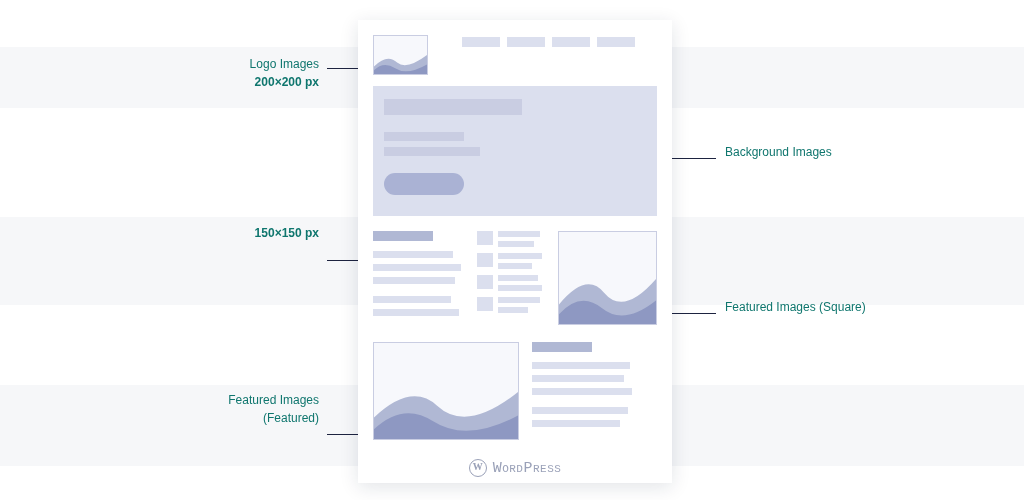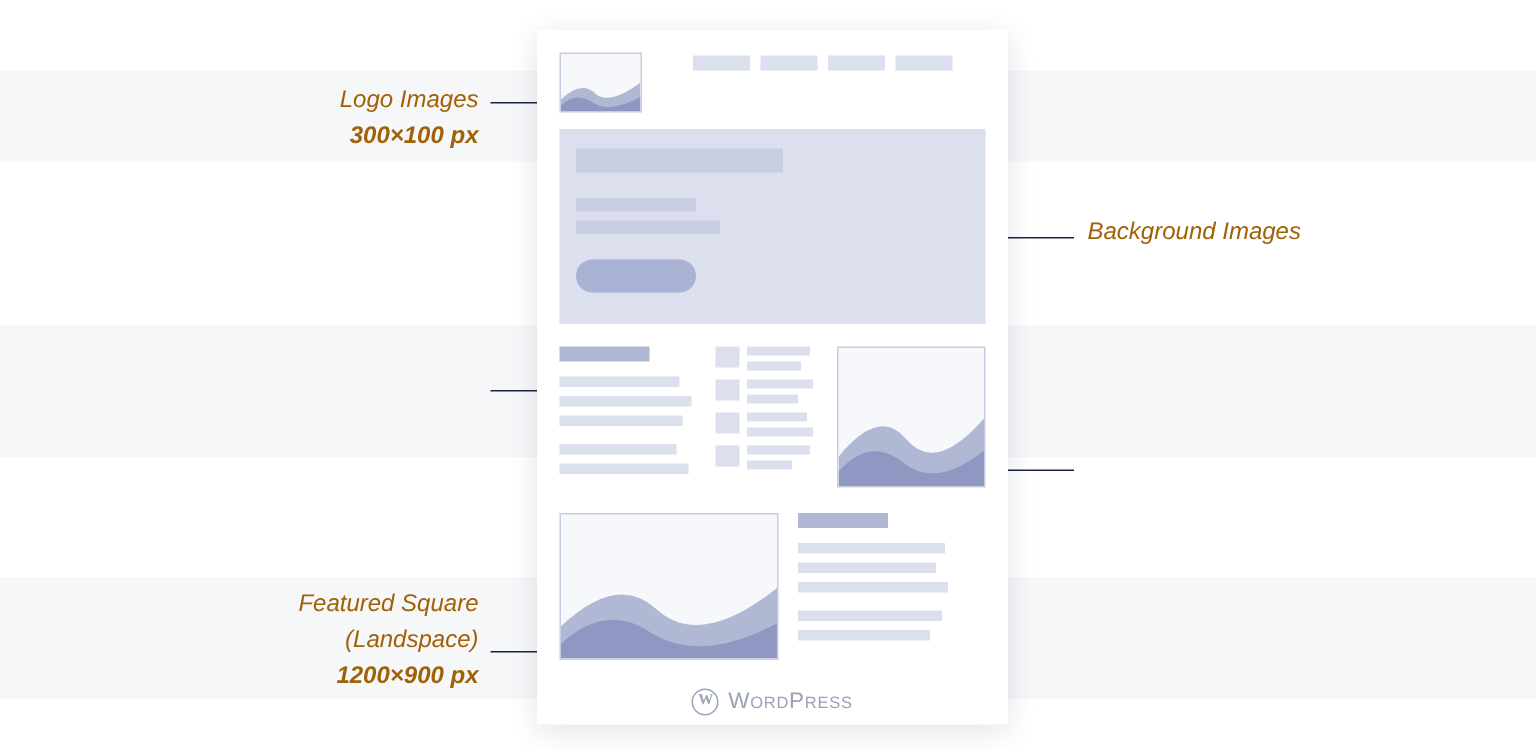--- a/index.html
+++ b/index.html
@@ -93,78 +93,79 @@
 .l-b2 { left: 174px; top: 355px; width: 92px; height: 7px; }
 .l-b3 { left: 174px; top: 368px; width: 100px; height: 7px; }
 .l-b4 { left: 174px; top: 387px; width: 96px; height: 7px; }
 .l-b5 { left: 174px; top: 400px; width: 88px; height: 7px; }
 
 .brand {
   position:absolute;
   left: 0; right:0; bottom: 6px;
   text-align:center;
   color:#9aa1b8;
-  font-family: Liberation Sans, sans-serif;
+  font-family: Liberation Mono, monospace;
   font-variant: small-caps;
   letter-spacing: 0.5px;
   font-size: 15px;
   display:flex;
+  align-items:center;
   justify-content:center;
   gap:6px;
 }
 .wp-logo {
   width:18px; height:18px; border:1.5px solid #9aa1b8; border-radius:50%;
   position:relative; display:inline-block;
 }
 .wp-logo::before {
   content:"W"; position:absolute; font-size:10px; font-weight:bold;
   left:3px; top:1px; color:#9aa1b8; font-family: Georgia, serif;
 }
 
 
 .callout {
   position:absolute;
-  font-size: 16px;
+  font-size: 12px;
   line-height: 1.5;
-  color:#a16207;
-  font-style:italic;
+  color:#0f766e;
 }
 .callout .title { display:block; font-weight:400; }
 .callout .dim { display:block; font-weight:700; }
 .callout.left { text-align:right; }
 .callout.right { text-align:right; }
 
 
 .lead { position:absolute; background:#1d2340; }
 .lead-h { height:1px; }
 .lead-v { width:1px; }
 </style>
 </head>
 <body>
 
 <div class="band band1"></div>
 <div class="band band2"></div>
 <div class="band band3"></div>
 
 <div class="callout left" style="top:55px; width:120px; left:199px;">
   <span class="title">Logo Images</span>
-  <span class="dim">300×100 px</span>
+  <span class="dim">200×200 px</span>
 </div>
 <div class="callout left" style="top:224px; width:120px; left:199px;">
+  <span class="dim">150×150 px</span>
 </div>
 <div class="callout left" style="top:391px; width:130px; left:189px;">
-  <span class="title">Featured Square</span>
-  <span class="title">(Landspace)</span>
-  <span class="dim">1200×900 px</span>
+  <span class="title">Featured Images</span>
+  <span class="title">(Featured)</span>
 </div>
 
 <div class="callout right" style="top:143px; left:725px;">
   <span class="title">Background Images</span>
 </div>
 <div class="callout right" style="top:298px; left:725px;">
+  <span class="title">Featured Images (Square)</span>
 </div>
 
 <div class="lead lead-h" style="left:327px; top:68px; width:47px;"></div>
 <div class="lead lead-v" style="left:374px; top:58px; height:10px;"></div>
 
 <div class="lead lead-h" style="left:327px; top:260px; width:155px;"></div>
 <div class="lead lead-v" style="left:482px; top:250px; height:10px;"></div>
 
 <div class="lead lead-h" style="left:327px; top:434px; width:184px;"></div>
 <div class="lead lead-v" style="left:511px; top:424px; height:10px;"></div>

